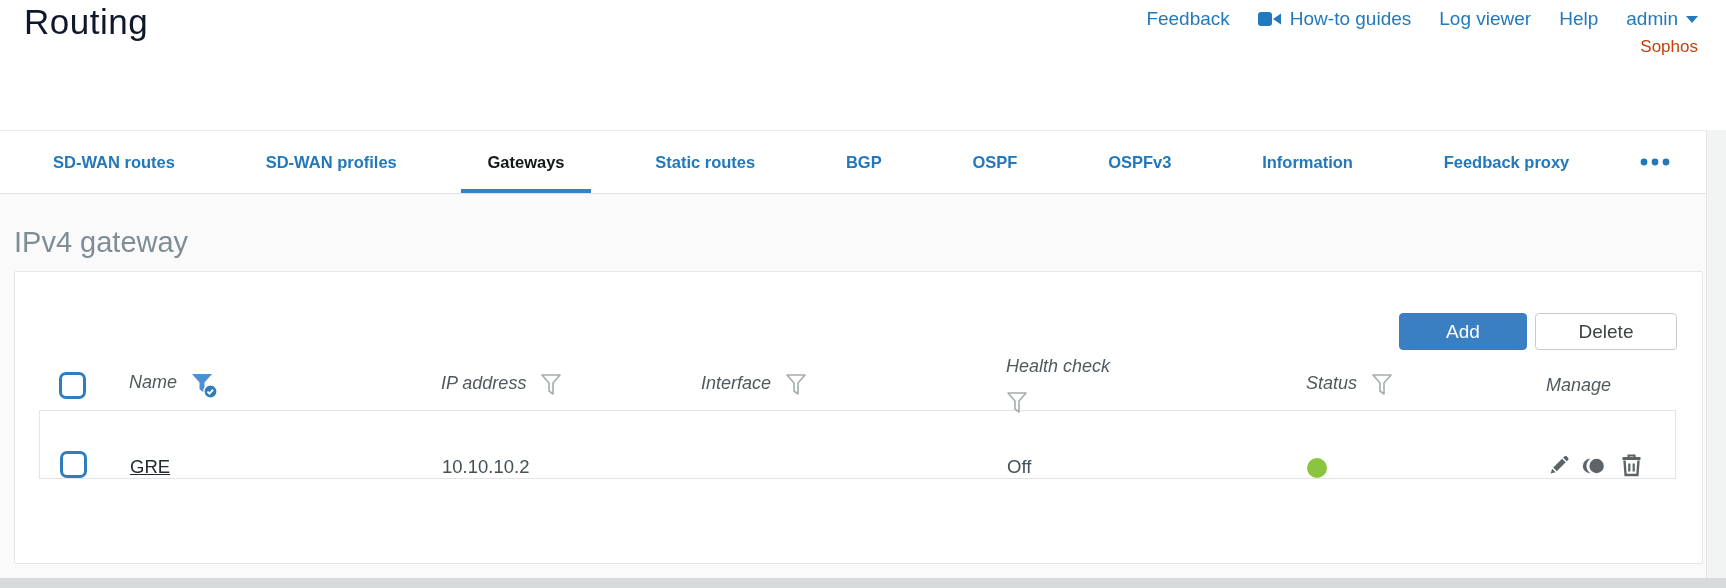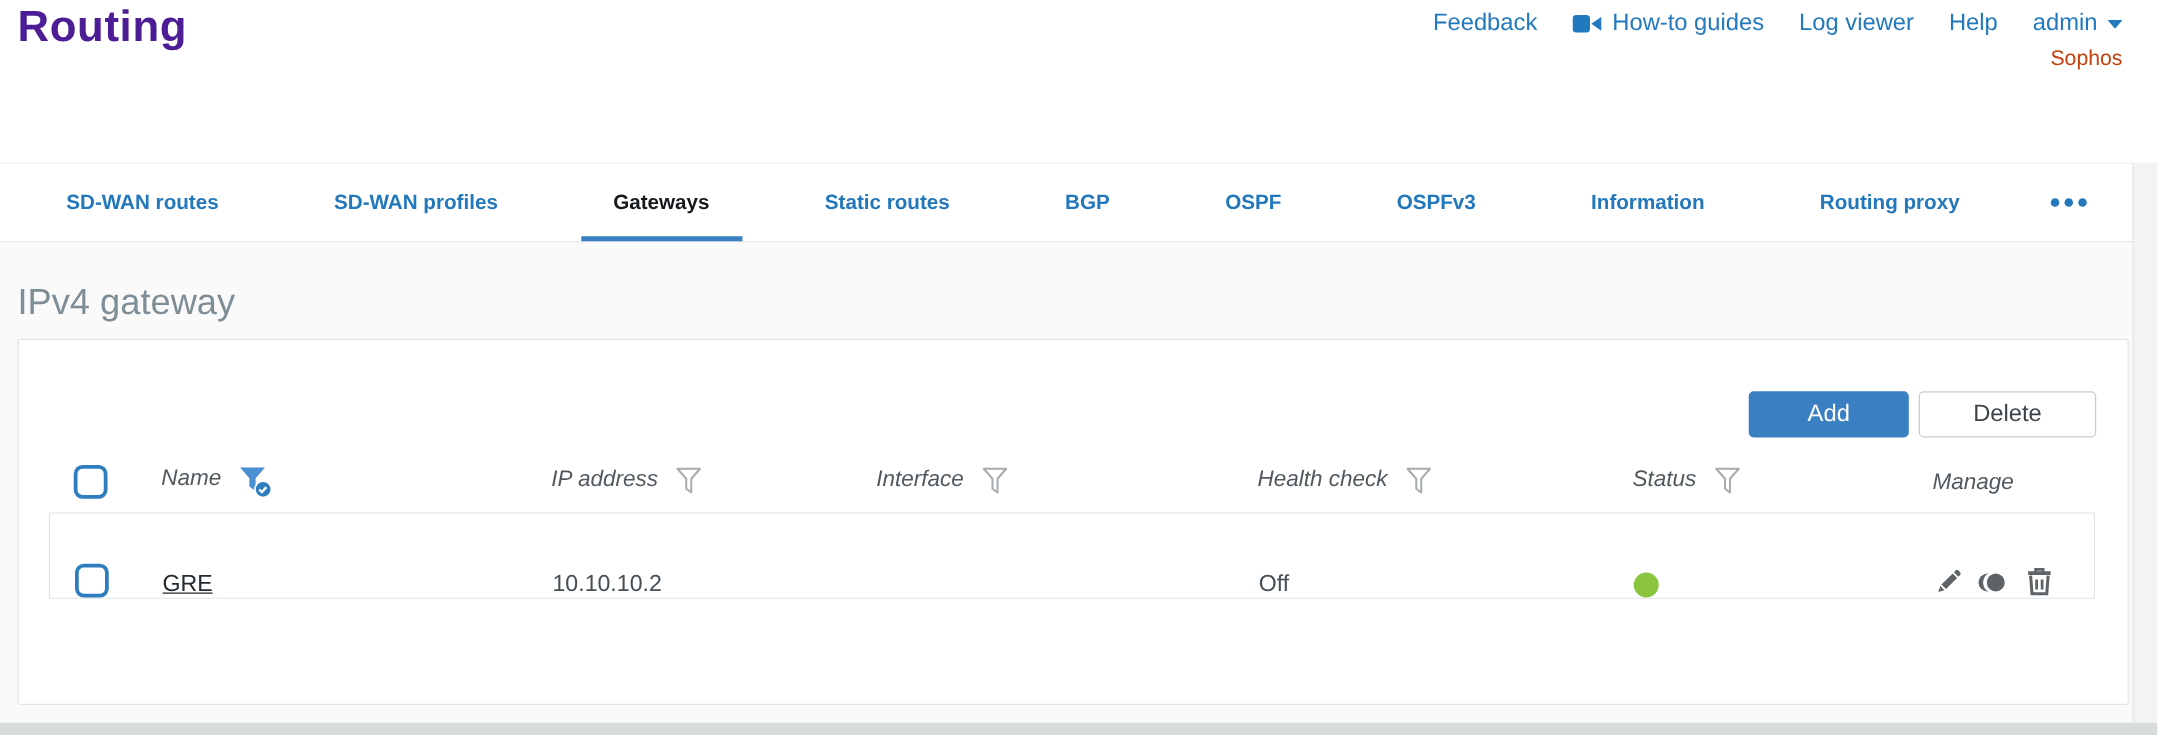--- a/index.html
+++ b/index.html
@@ -1,22 +1,22 @@
 <!DOCTYPE html>
 <html><head>
 <meta charset="utf-8">
 <style>
   * { margin:0; padding:0; box-sizing:border-box; }
   html,body { width:1726px; height:588px; overflow:hidden; background:#ffffff;
     font-family:"Liberation Sans","DejaVu Sans",sans-serif; }
 
   
   .top-header { position:relative; height:130px; background:#fff; }
-  .page-title { position:absolute; left:14px; top:2px; font-size:35px; font-weight:700;
-    color:#4c1d95; letter-spacing:.5px; }
+  .page-title { position:absolute; left:24px; top:2px; font-size:35px; font-weight:400;
+    color:#0f172a; letter-spacing:.5px; }
   .header-right { position:absolute; top:8px; right:28px; text-align:right; }
   .links-row { display:flex; align-items:center; gap:28px; justify-content:flex-end; }
   .hlink { display:flex; align-items:center; gap:8px; color:#2279bd; font-size:19px;
     cursor:pointer; white-space:nowrap; }
   .brand { margin-top:7px; color:#c2410c; font-size:17px; }
 
   
   .below { display:flex; height:448px; }
   .main-col { width:1706px; display:flex; flex-direction:column; }
   .right-gutter { flex:1; background:#f2f3f3; border-left:1px solid #e4e6e6; }
@@ -47,21 +47,21 @@
   .thead { display:flex; align-items:center; height:50px; margin-top:10px; }
   .rows-box { border:1px solid #e2e4e5; }
   .trow { display:flex; align-items:flex-end; height:67px; background:#fff; }
 
   .hcell { display:flex; align-items:flex-start; gap:14px; font-size:18px; color:#51595f;font-style:italic; }
   .ccell { font-size:18.5px; color:#454f56; }
   .col-check  { width:70px;  padding-left:20px; }
   .col-name   { width:312px; padding-left:20px; }
   .col-ip     { width:262px; padding-left:20px; }
   .col-iface  { width:305px; padding-left:18px; }
-  .col-health { width:300px; padding-left:18px; }
+  .col-health { width:300px; padding-left:18px;flex-direction:column; }
   .col-status { width:240px; padding-left:18px; }
   .col-manage { flex:1;      padding-left:18px; }
 
   .checkbox { width:27px; height:27px; border:3px solid #2e7dbe; border-radius:7px;
     background:#fff; cursor:pointer; }
   .name-link { color:#222b31; text-decoration:underline; cursor:pointer; }
   .status-dot { width:20px; height:20px; border-radius:50%; }
   .manage-icons { display:flex; align-items:center; gap:9px; }
   .mi { cursor:pointer; display:flex; align-items:center; }
 
@@ -111,21 +111,21 @@
 
     <div class="tabbar">
       <div class="tab">SD-WAN routes</div>
       <div class="tab">SD-WAN profiles</div>
       <div class="tab active">Gateways</div>
       <div class="tab">Static routes</div>
       <div class="tab">BGP</div>
       <div class="tab">OSPF</div>
       <div class="tab">OSPFv3</div>
       <div class="tab">Information</div>
-      <div class="tab">Routing proxy</div>
+      <div class="tab">Feedback proxy</div>
       <div class="tab-more">
         <span>
           <svg width="30" height="8" viewBox="0 0 30 8">
             <circle cx="4" cy="4" r="3.4" fill="#2278bb"></circle>
             <circle cx="15" cy="4" r="3.4" fill="#2278bb"></circle>
             <circle cx="26" cy="4" r="3.4" fill="#2278bb"></circle>
           </svg>
         </span>
       </div>
     </div>

